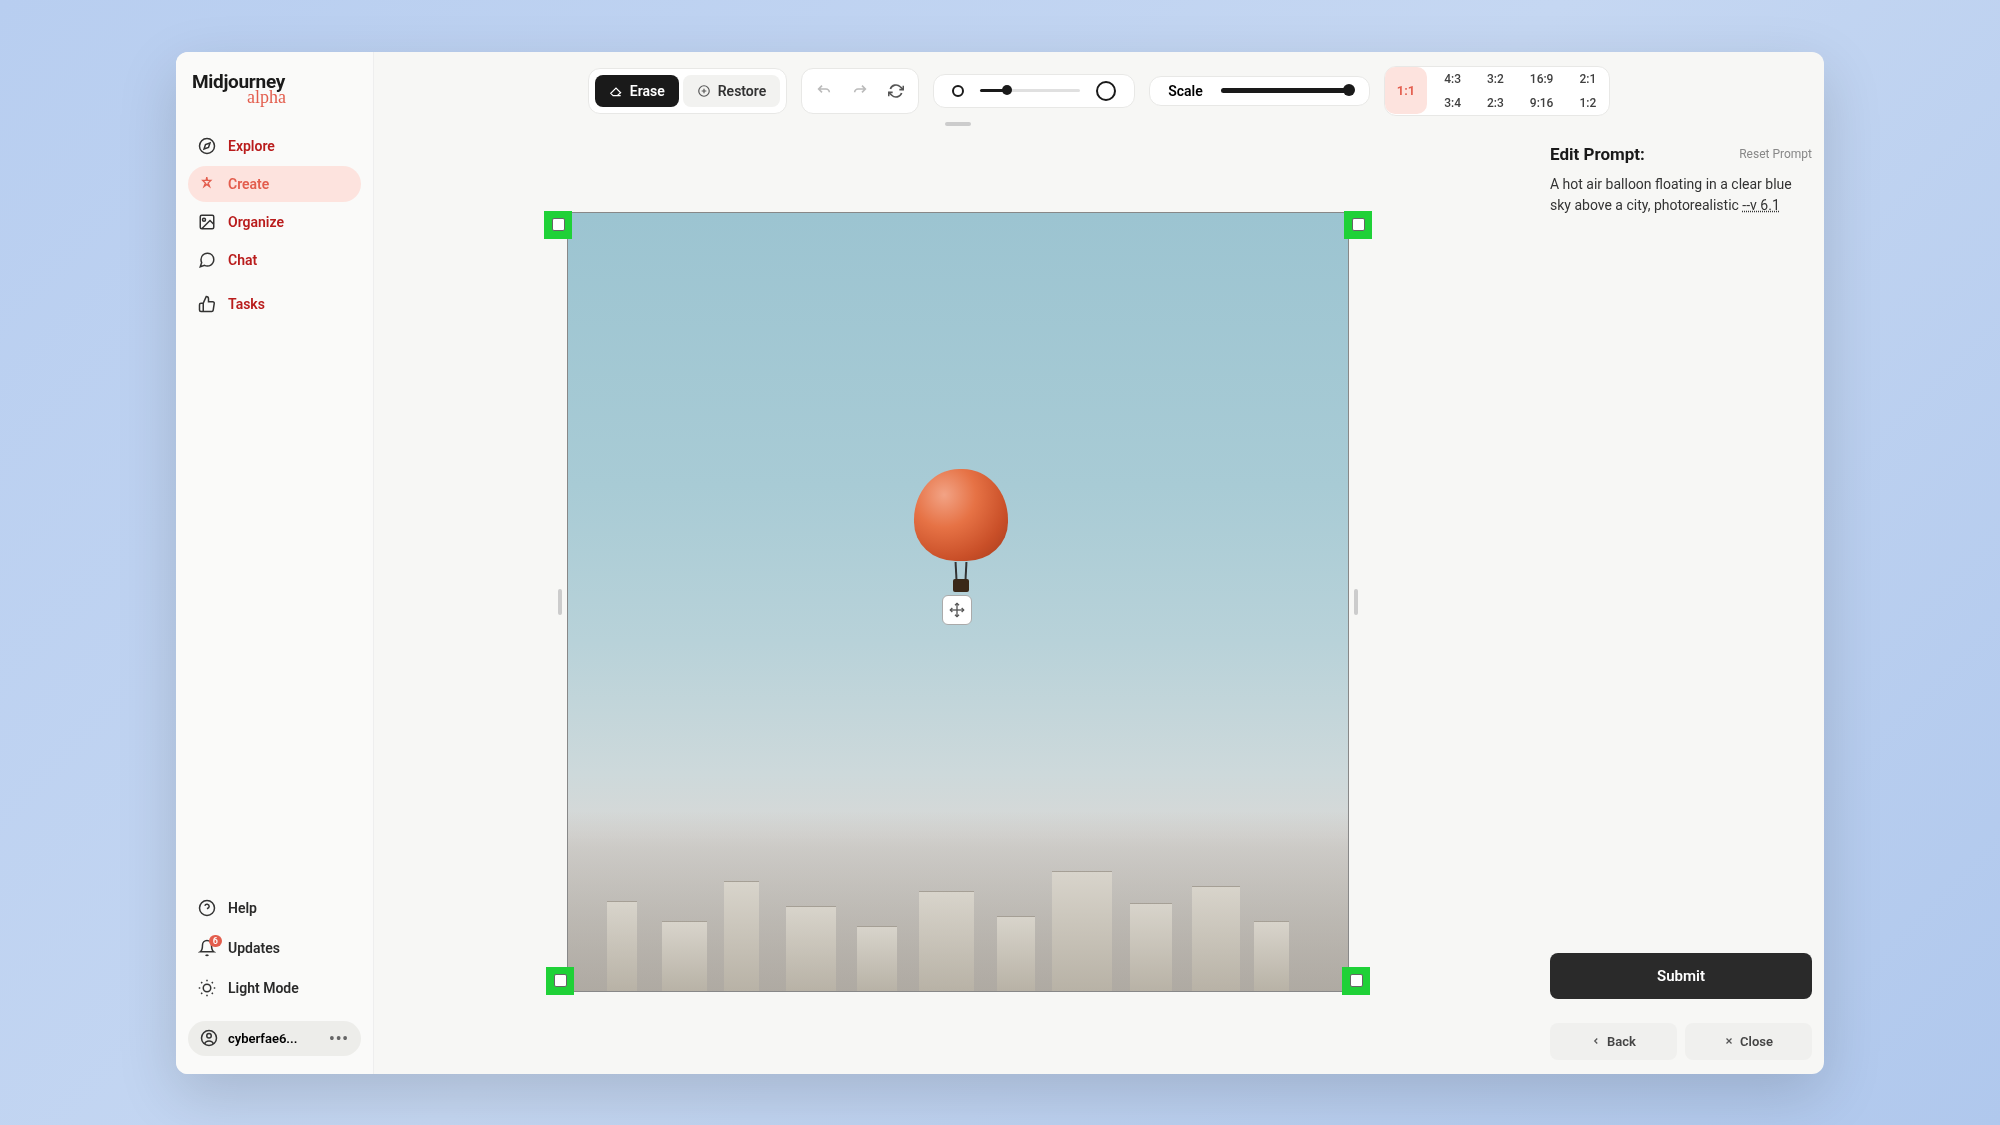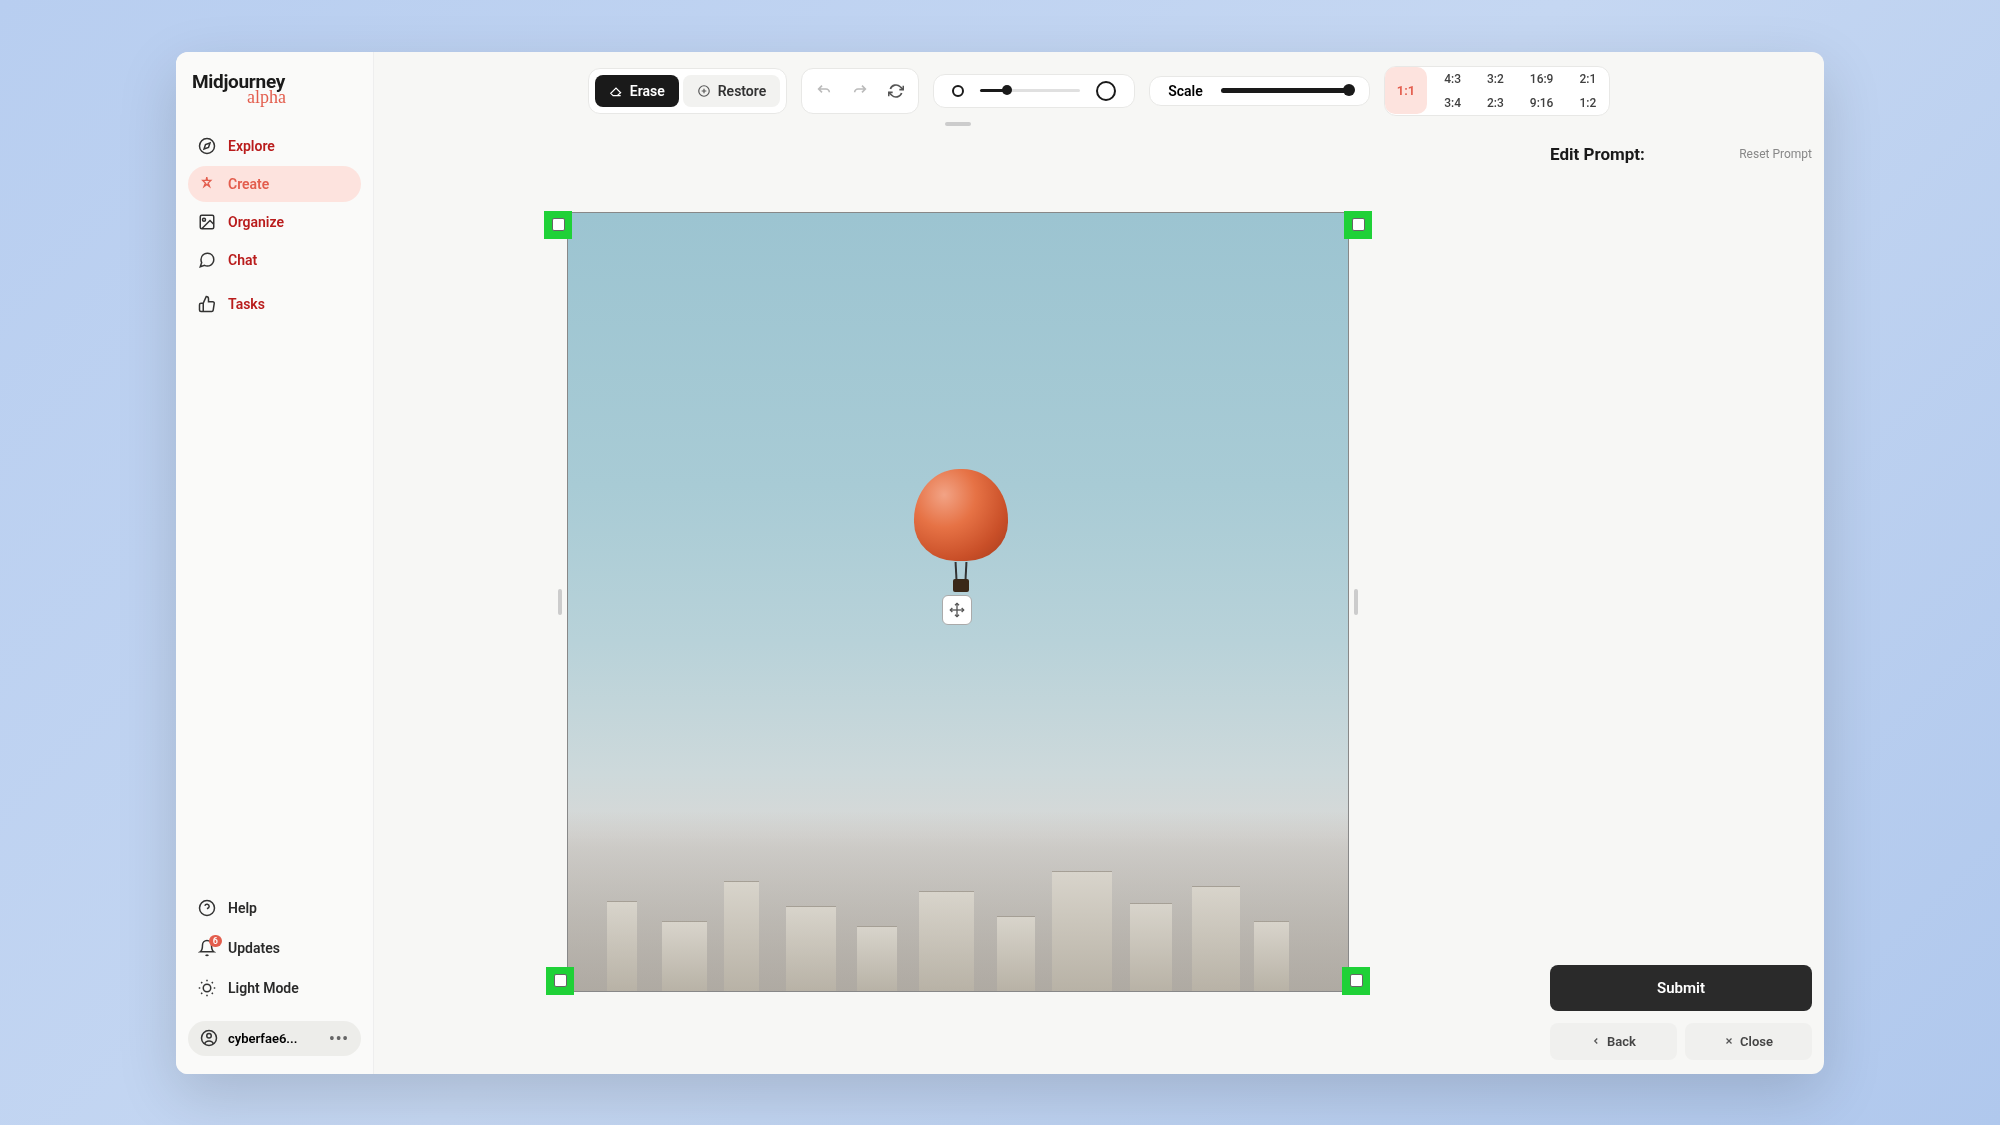--- a/index.html
+++ b/index.html
@@ -62,21 +62,21 @@
 .edge-grip { position: absolute; background: #ccc; border-radius: 2px; }
 .edge-h { width: 26px; height: 4px; left: 50%; transform: translateX(-50%); }
 .edge-v { width: 4px; height: 26px; top: 50%; transform: translateY(-50%); }
 
 .right-panel { width: 282px; padding: 14px 12px 14px 8px; display: flex; flex-direction: column; }
 .prompt-head { display: flex; justify-content: space-between; align-items: center; margin-bottom: 10px; }
 .prompt-title { font-size: 17px; font-weight: 700; color: #1a1a1a; }
 .reset-link { font-size: 12px; color: #888; cursor: pointer; }
 .prompt-text { font-size: 14px; color: #333; line-height: 1.5; }
 .prompt-text .param { text-decoration: underline dotted; }
-.action-btns { margin-top: auto; display: flex; flex-direction: column; gap: 12px; }
+.action-btns { margin-top: auto; display: flex; flex-direction: column; gap: 24px; }
 .submit-btn { background: #2a2a2a; color: #fff; padding: 14px; border-radius: 8px; text-align: center; font-size: 15px; font-weight: 600; cursor: pointer; }
 .btn-row { display: flex; gap: 8px; }
 .sec-btn { flex: 1; background: #f0f0ee; color: #444; padding: 11px; border-radius: 8px; display: flex; align-items: center; justify-content: center; gap: 6px; font-size: 13px; font-weight: 600; cursor: pointer; }
 svg { display: block; }
 </style>
 </head>
 <body>
 
 <div class="app-window">
 
@@ -295,20 +295,23 @@
           <div class="edge-grip edge-v" style="right:-10px"></div>
         </div>
 
       </div>
 
       <div class="right-panel">
         <div class="prompt-head">
           <span class="prompt-title">Edit Prompt:</span>
           <span class="reset-link">Reset Prompt</span>
         </div>
+        <div class="prompt-text">
+          <span>A hot air balloon floating in a clear blue sky above a city, photorealistic </span><span class="param">--v 6.1</span>
+        </div>
         <div class="action-btns">
           <div class="submit-btn">Submit</div>
           <div class="btn-row">
             <div class="sec-btn">
               <span>
                   <svg width="10" height="10" viewBox="0 0 24 24" fill="none" stroke="#555" stroke-width="3">
                     <polyline points="15 18 9 12 15 6"></polyline>
                   </svg>
                 </span>
               <span>Back</span>

